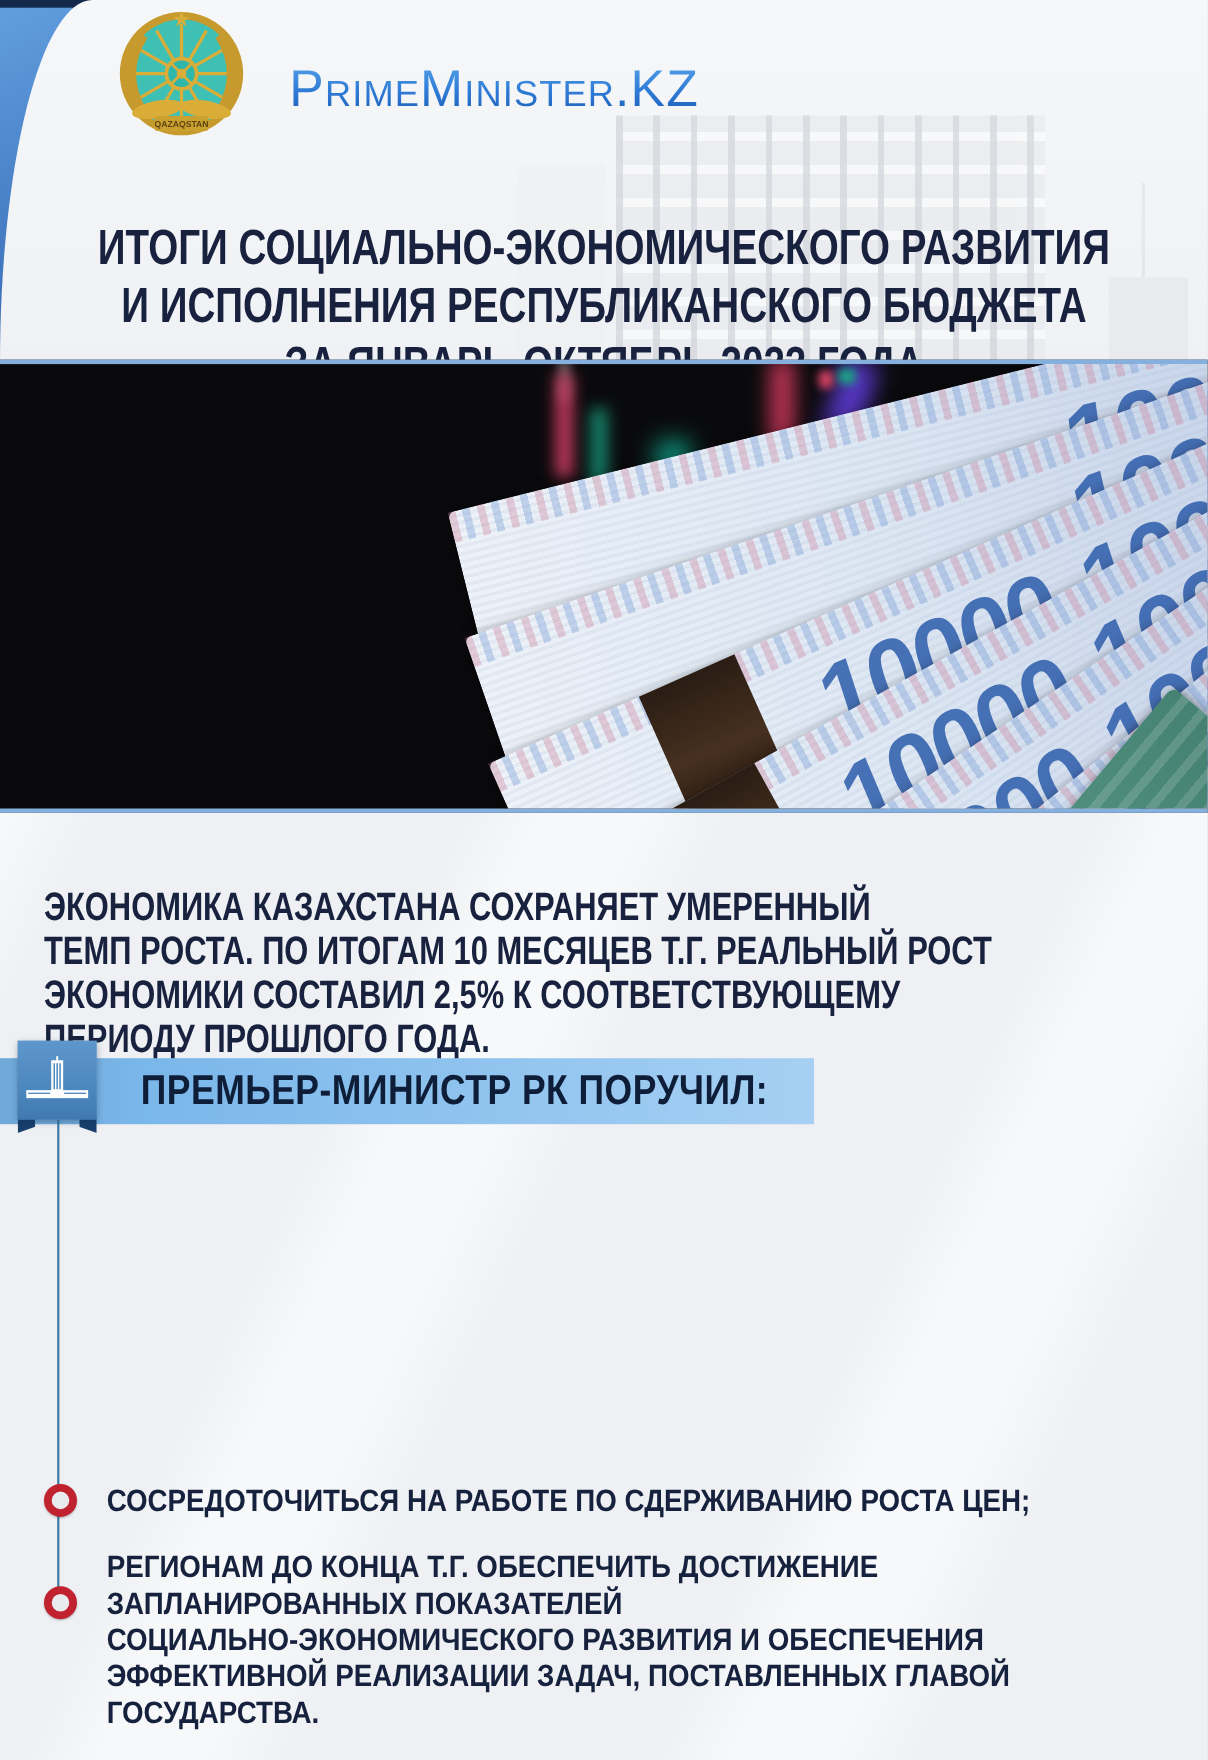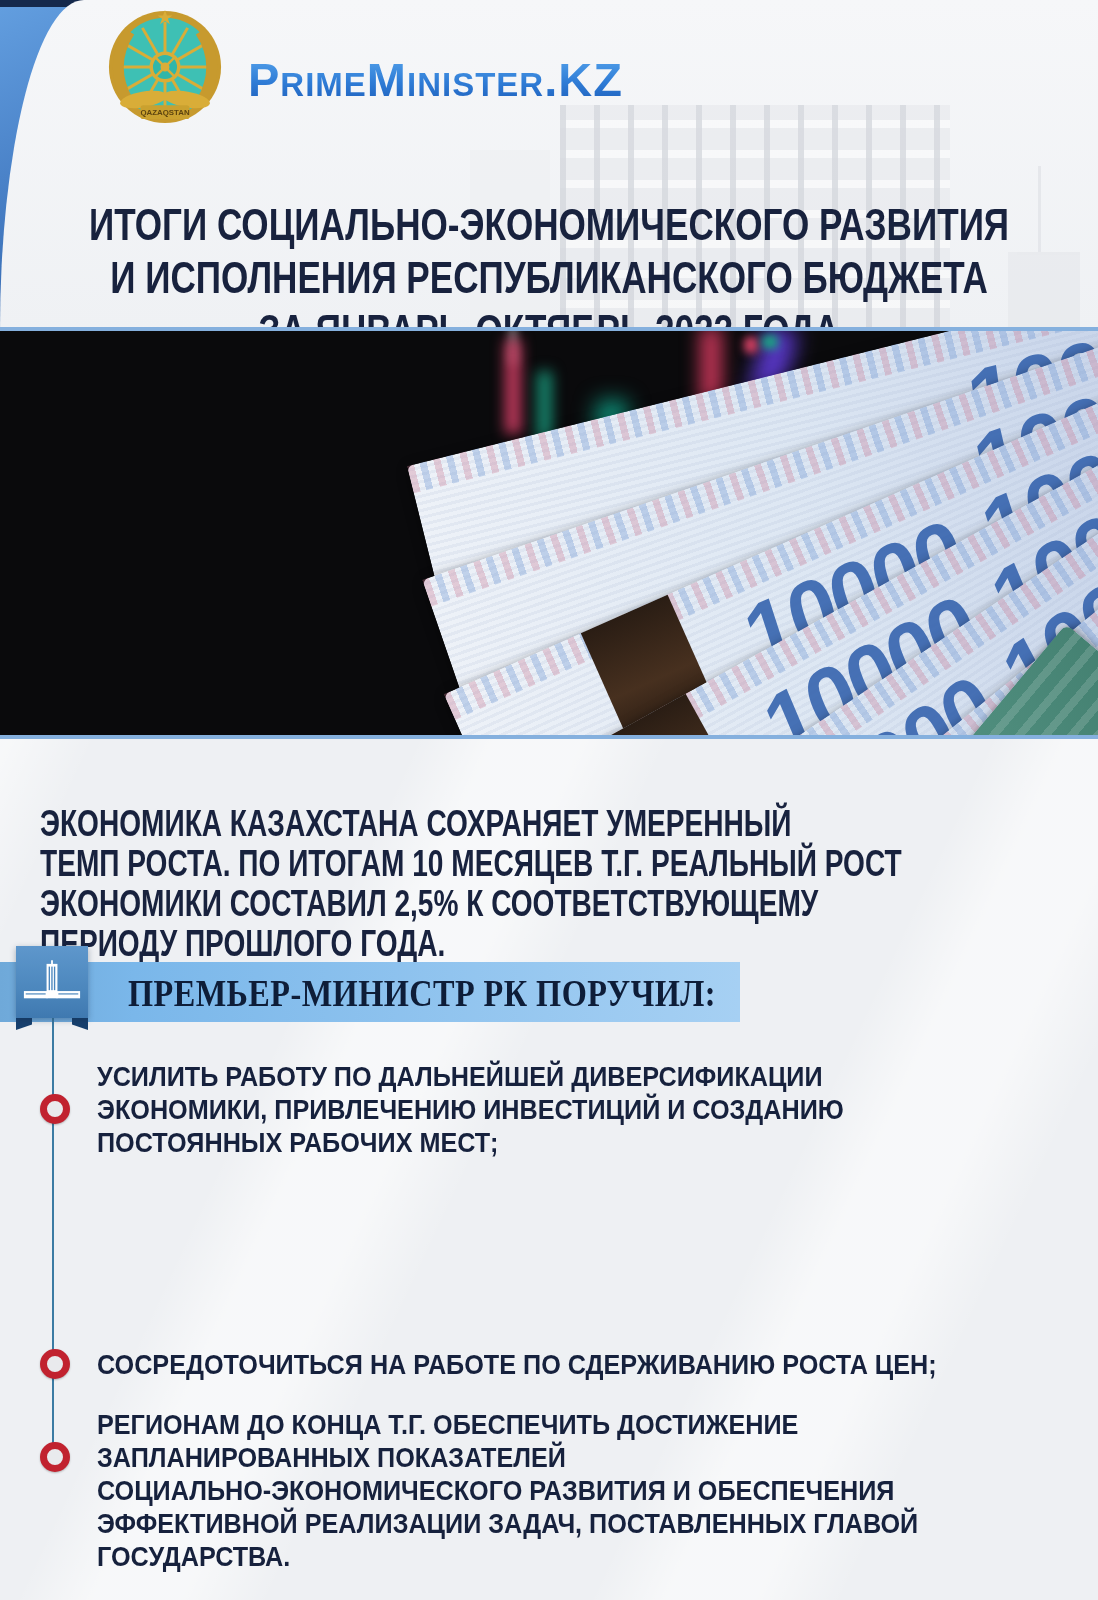--- a/index.html
+++ b/index.html
@@ -27,22 +27,22 @@
   .bld1{left:560px;top:105px;width:390px;height:225px;background:#e6e8ec;
     background-image:
       repeating-linear-gradient(90deg, rgba(190,194,202,.8) 0 6px, transparent 6px 34px),
       repeating-linear-gradient(0deg, transparent 0 22px, rgba(255,255,255,.9) 22px 30px);}
   .bld2{left:1008px;top:252px;width:72px;height:78px;background:#e3e5e9;}
   .bld2::before{content:"";position:absolute;left:30px;top:-86px;width:3px;height:86px;background:#dcdee3;}
   .bld3{left:470px;top:150px;width:80px;height:180px;background:#eceef1;}
   .logo-row{position:absolute;top:0;left:0;width:1098px;height:150px;}
   .emblem{position:absolute;left:106px;top:6px;}
   .logo-text{
-    position:absolute;left:248px;top:52px;
-    font-size:47px;font-weight:bold;font-variant:small-caps;letter-spacing:1px;
+    position:absolute;left:263px;top:52px;
+    font-size:47px;font-weight:normal;font-variant:small-caps;letter-spacing:1px;
     background:linear-gradient(180deg,#5aa8ee 0%,#2f7cd6 55%,#1c5cb8 100%);
     -webkit-background-clip:text;background-clip:text;color:transparent;
   }
   .page-title{
     position:absolute;top:168px;left:50%;width:1380px;margin-left:-690px;
     transform:scaleX(.78);transform-origin:50% 0;
     text-align:center;white-space:pre-line;
     font-size:45px;line-height:53px;font-weight:bold;color:#18223e;
   }
   
@@ -83,21 +83,21 @@
     background:
       repeating-linear-gradient(0deg, rgba(255,255,255,.14) 0 8px, transparent 8px 20px),
       linear-gradient(115deg,#67a393 0%,#4f8d7d 60%,#3e7a6b 100%);
     box-shadow:0 2px 10px rgba(0,0,0,.5);}
   
   .intro{position:absolute;left:40px;top:768px;width:1300px;
     transform:scaleX(.78);transform-origin:0 0;
     white-space:pre-line;font-size:36px;line-height:40px;font-weight:bold;color:#18223e;}
   
   .banner{position:absolute;left:0;top:962px;width:740px;height:60px;
-    background:linear-gradient(90deg,#6fa9d9 0%,#7ab7ea 18%,#a6d0f3 100%);font-family:Liberation Serif, serif;}
+    background:linear-gradient(90deg,#6fa9d9 0%,#7ab7ea 18%,#a6d0f3 100%);}
   .banner-heading{position:absolute;left:128px;top:9px;width:760px;
     transform:scaleX(.85);transform-origin:0 0;
     font-size:38px;font-weight:bold;color:#0e1d38;letter-spacing:.5px;}
   .badge{position:absolute;left:16px;top:946px;width:72px;height:72px;z-index:5;
     background:linear-gradient(180deg,#5e97cc 0%,#4c87bd 60%,#3f79b0 100%);
     box-shadow:0 2px 6px rgba(20,40,70,.35);
     display:flex;align-items:center;justify-content:center;}
   .fold{position:absolute;width:16px;height:14px;background:#17406e;z-index:4;}
   .fold-l{left:16px;top:1016px;clip-path:polygon(0 0,100% 0,100% 60%,0 100%);}
   .fold-r{left:72px;top:1016px;clip-path:polygon(0 0,100% 0,100% 100%,0 60%);}
@@ -223,26 +223,20 @@
       <rect x="28.3" y="7" width="1.5" height="26" fill="#4c87bd"></rect>
       <rect x="31.2" y="7" width="1.5" height="26" fill="#4c87bd"></rect>
       <rect x="34.1" y="7" width="1.5" height="26" fill="#4c87bd"></rect>
       <rect x="3" y="36.5" width="22" height="1.3" fill="#4c87bd"></rect>
       <rect x="39" y="36.5" width="22" height="1.3" fill="#4c87bd"></rect>
     </svg>
   </div>
 
   <div class="vline"></div>
 
-  <div class="directive" style="top:1060px">
-    <span class="marker" style="top:34px"></span>
-    <div class="d-text">УСИЛИТЬ РАБОТУ ПО ДАЛЬНЕЙШЕЙ ДИВЕРСИФИКАЦИИ
-ЭКОНОМИКИ, ПРИВЛЕЧЕНИЮ ИНВЕСТИЦИЙ И СОЗДАНИЮ
-ПОСТОЯННЫХ РАБОЧИХ МЕСТ;</div>
-  </div>
   <div class="directive" style="top:1348px">
     <span class="marker" style="top:1px"></span>
     <div class="d-text">СОСРЕДОТОЧИТЬСЯ НА РАБОТЕ ПО СДЕРЖИВАНИЮ РОСТА ЦЕН;</div>
   </div>
   <div class="directive" style="top:1408px">
     <span class="marker" style="top:34px"></span>
     <div class="d-text">РЕГИОНАМ ДО КОНЦА Т.Г. ОБЕСПЕЧИТЬ ДОСТИЖЕНИЕ
 ЗАПЛАНИРОВАННЫХ ПОКАЗАТЕЛЕЙ
 СОЦИАЛЬНО-ЭКОНОМИЧЕСКОГО РАЗВИТИЯ И ОБЕСПЕЧЕНИЯ
 ЭФФЕКТИВНОЙ РЕАЛИЗАЦИИ ЗАДАЧ, ПОСТАВЛЕННЫХ ГЛАВОЙ

